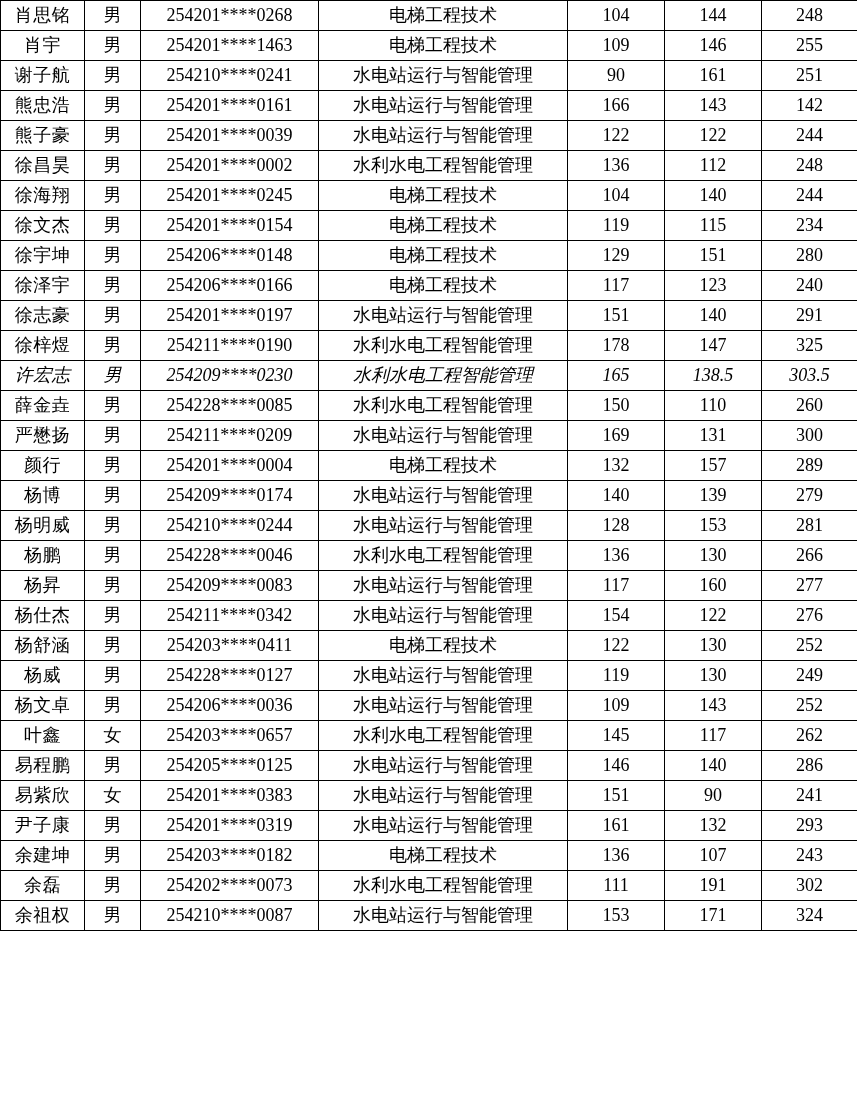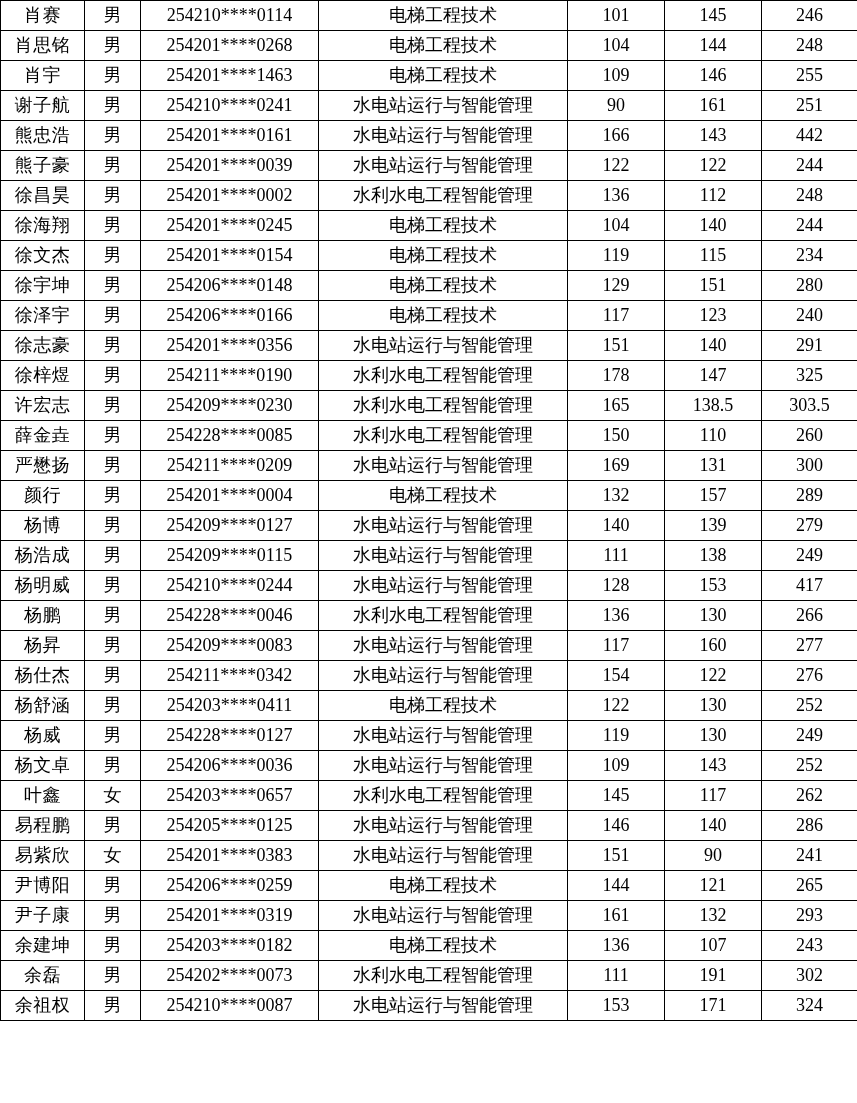--- a/index.html
+++ b/index.html
@@ -39,46 +39,38 @@
 
   td.name   { font-size: 19px; letter-spacing: 0.5px; }
   td.gender { font-size: 18px; }
   td.id     { font-size: 18px; font-family: "Liberation Serif", "DejaVu Serif", serif; letter-spacing: 0px; }
   td.major  { font-size: 18px; }
   td.score  { font-size: 18px; }
 
   
   tr.dashed-below td {
     border-bottom: 1px dashed #999999;
+    font-style: italic;
   }
 </style>
 </head>
 <body>
 
 <table class="score-table">
   <colgroup>
     <col class="c-name">
     <col class="c-gender">
     <col class="c-id">
     <col class="c-major">
     <col class="c-s1">
     <col class="c-s2">
     <col class="c-s3">
   </colgroup>
   <tbody>
       <tr>
-        <td class="name">肖赛</td>
-        <td class="gender">男</td>
-        <td class="id">254210****0114</td>
-        <td class="major">电梯工程技术</td>
-        <td class="score">101</td>
-        <td class="score">145</td>
-        <td class="score">246</td>
-      </tr>
-      <tr>
         <td class="name">肖思铭</td>
         <td class="gender">男</td>
         <td class="id">254201****0268</td>
         <td class="major">电梯工程技术</td>
         <td class="score">104</td>
         <td class="score">144</td>
         <td class="score">248</td>
       </tr>
       <tr>
         <td class="name">肖宇</td>
@@ -98,21 +90,21 @@
         <td class="score">161</td>
         <td class="score">251</td>
       </tr>
       <tr>
         <td class="name">熊忠浩</td>
         <td class="gender">男</td>
         <td class="id">254201****0161</td>
         <td class="major">水电站运行与智能管理</td>
         <td class="score">166</td>
         <td class="score">143</td>
-        <td class="score">442</td>
+        <td class="score">142</td>
       </tr>
       <tr>
         <td class="name">熊子豪</td>
         <td class="gender">男</td>
         <td class="id">254201****0039</td>
         <td class="major">水电站运行与智能管理</td>
         <td class="score">122</td>
         <td class="score">122</td>
         <td class="score">244</td>
       </tr>
@@ -157,21 +149,21 @@
         <td class="gender">男</td>
         <td class="id">254206****0166</td>
         <td class="major">电梯工程技术</td>
         <td class="score">117</td>
         <td class="score">123</td>
         <td class="score">240</td>
       </tr>
       <tr>
         <td class="name">徐志豪</td>
         <td class="gender">男</td>
-        <td class="id">254201****0356</td>
+        <td class="id">254201****0197</td>
         <td class="major">水电站运行与智能管理</td>
         <td class="score">151</td>
         <td class="score">140</td>
         <td class="score">291</td>
       </tr>
       <tr>
         <td class="name">徐梓煜</td>
         <td class="gender">男</td>
         <td class="id">254211****0190</td>
         <td class="major">水利水电工程智能管理</td>
@@ -211,43 +203,34 @@
         <td class="gender">男</td>
         <td class="id">254201****0004</td>
         <td class="major">电梯工程技术</td>
         <td class="score">132</td>
         <td class="score">157</td>
         <td class="score">289</td>
       </tr>
       <tr>
         <td class="name">杨博</td>
         <td class="gender">男</td>
-        <td class="id">254209****0127</td>
+        <td class="id">254209****0174</td>
         <td class="major">水电站运行与智能管理</td>
         <td class="score">140</td>
         <td class="score">139</td>
         <td class="score">279</td>
       </tr>
       <tr>
-        <td class="name">杨浩成</td>
-        <td class="gender">男</td>
-        <td class="id">254209****0115</td>
-        <td class="major">水电站运行与智能管理</td>
-        <td class="score">111</td>
-        <td class="score">138</td>
-        <td class="score">249</td>
-      </tr>
-      <tr>
         <td class="name">杨明威</td>
         <td class="gender">男</td>
         <td class="id">254210****0244</td>
         <td class="major">水电站运行与智能管理</td>
         <td class="score">128</td>
         <td class="score">153</td>
-        <td class="score">417</td>
+        <td class="score">281</td>
       </tr>
       <tr>
         <td class="name">杨鹏</td>
         <td class="gender">男</td>
         <td class="id">254228****0046</td>
         <td class="major">水利水电工程智能管理</td>
         <td class="score">136</td>
         <td class="score">130</td>
         <td class="score">266</td>
       </tr>
@@ -315,29 +298,20 @@
         <td class="score">286</td>
       </tr>
       <tr>
         <td class="name">易紫欣</td>
         <td class="gender">女</td>
         <td class="id">254201****0383</td>
         <td class="major">水电站运行与智能管理</td>
         <td class="score">151</td>
         <td class="score">90</td>
         <td class="score">241</td>
-      </tr>
-      <tr>
-        <td class="name">尹博阳</td>
-        <td class="gender">男</td>
-        <td class="id">254206****0259</td>
-        <td class="major">电梯工程技术</td>
-        <td class="score">144</td>
-        <td class="score">121</td>
-        <td class="score">265</td>
       </tr>
       <tr>
         <td class="name">尹子康</td>
         <td class="gender">男</td>
         <td class="id">254201****0319</td>
         <td class="major">水电站运行与智能管理</td>
         <td class="score">161</td>
         <td class="score">132</td>
         <td class="score">293</td>
       </tr>

